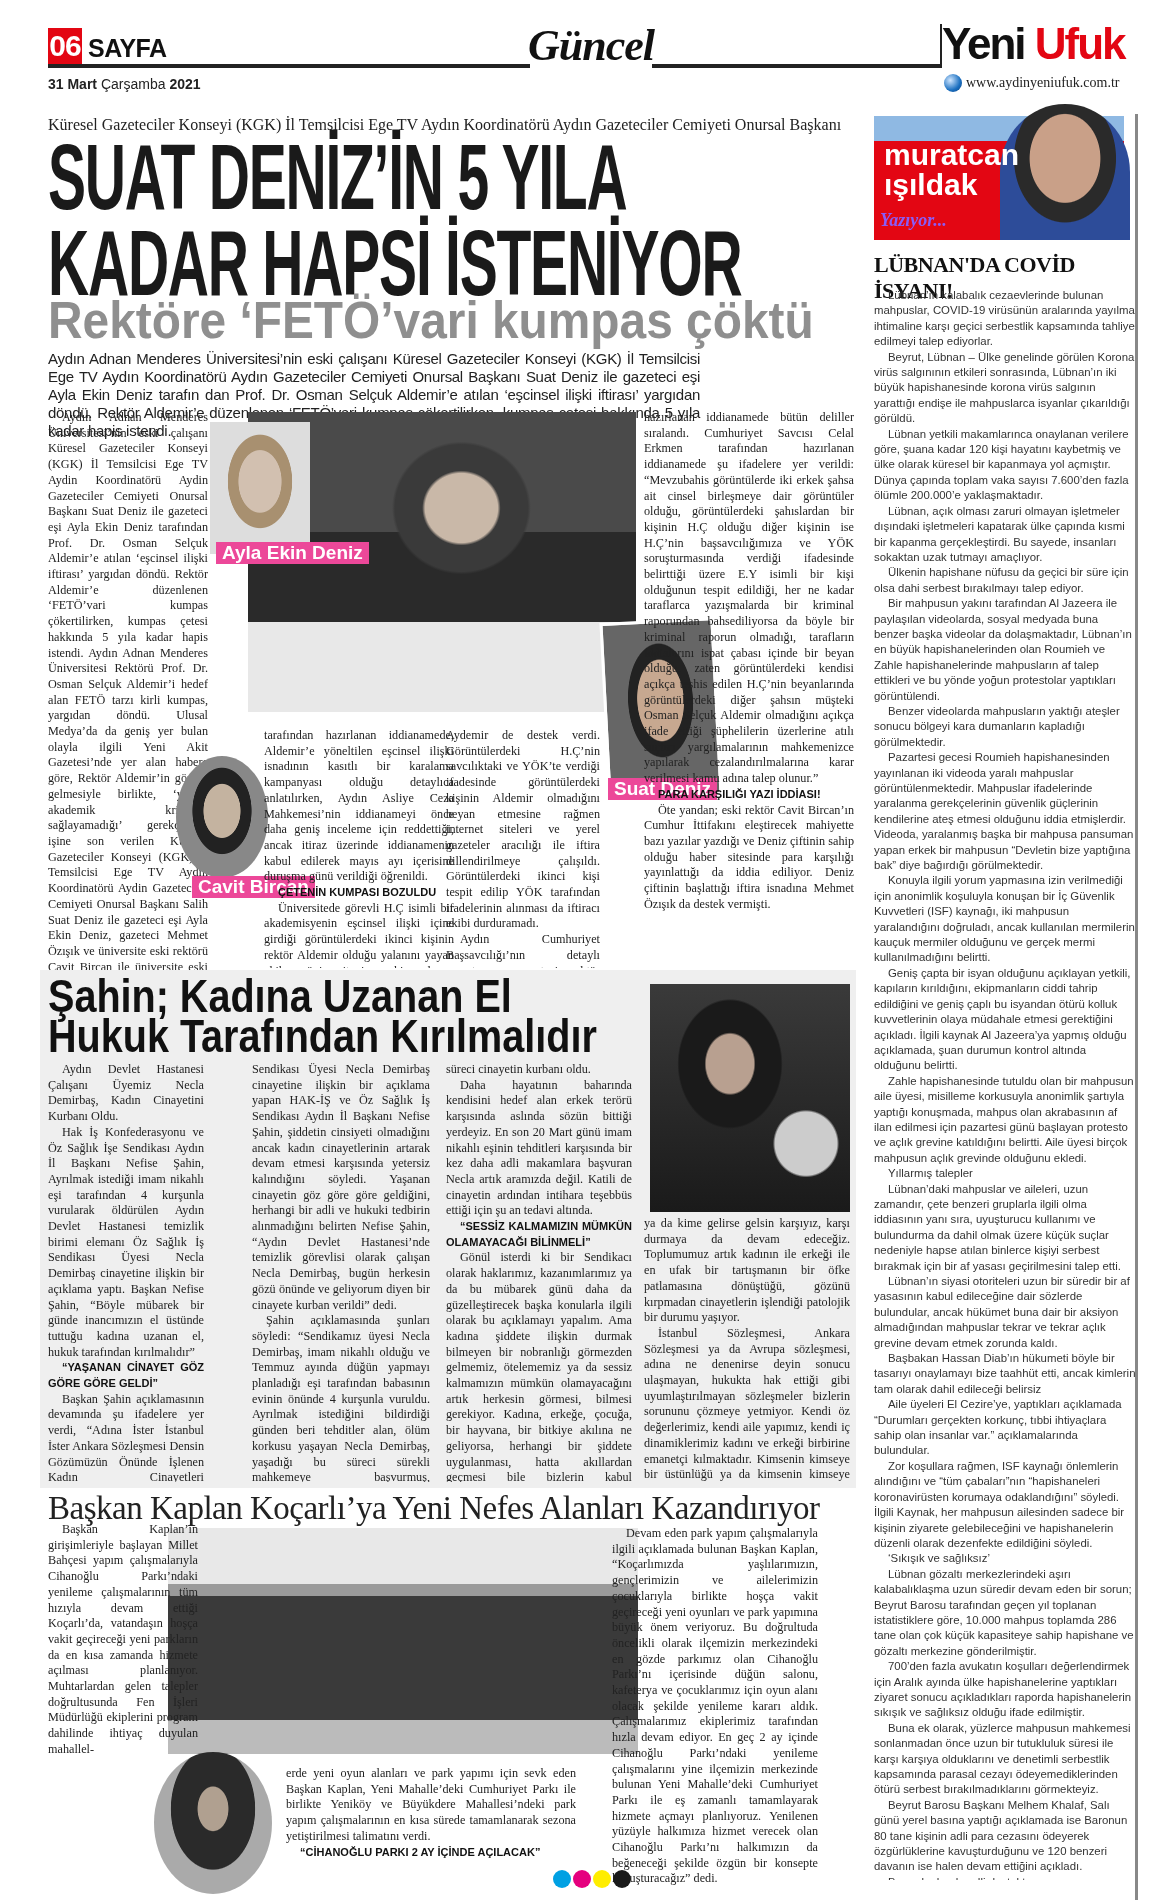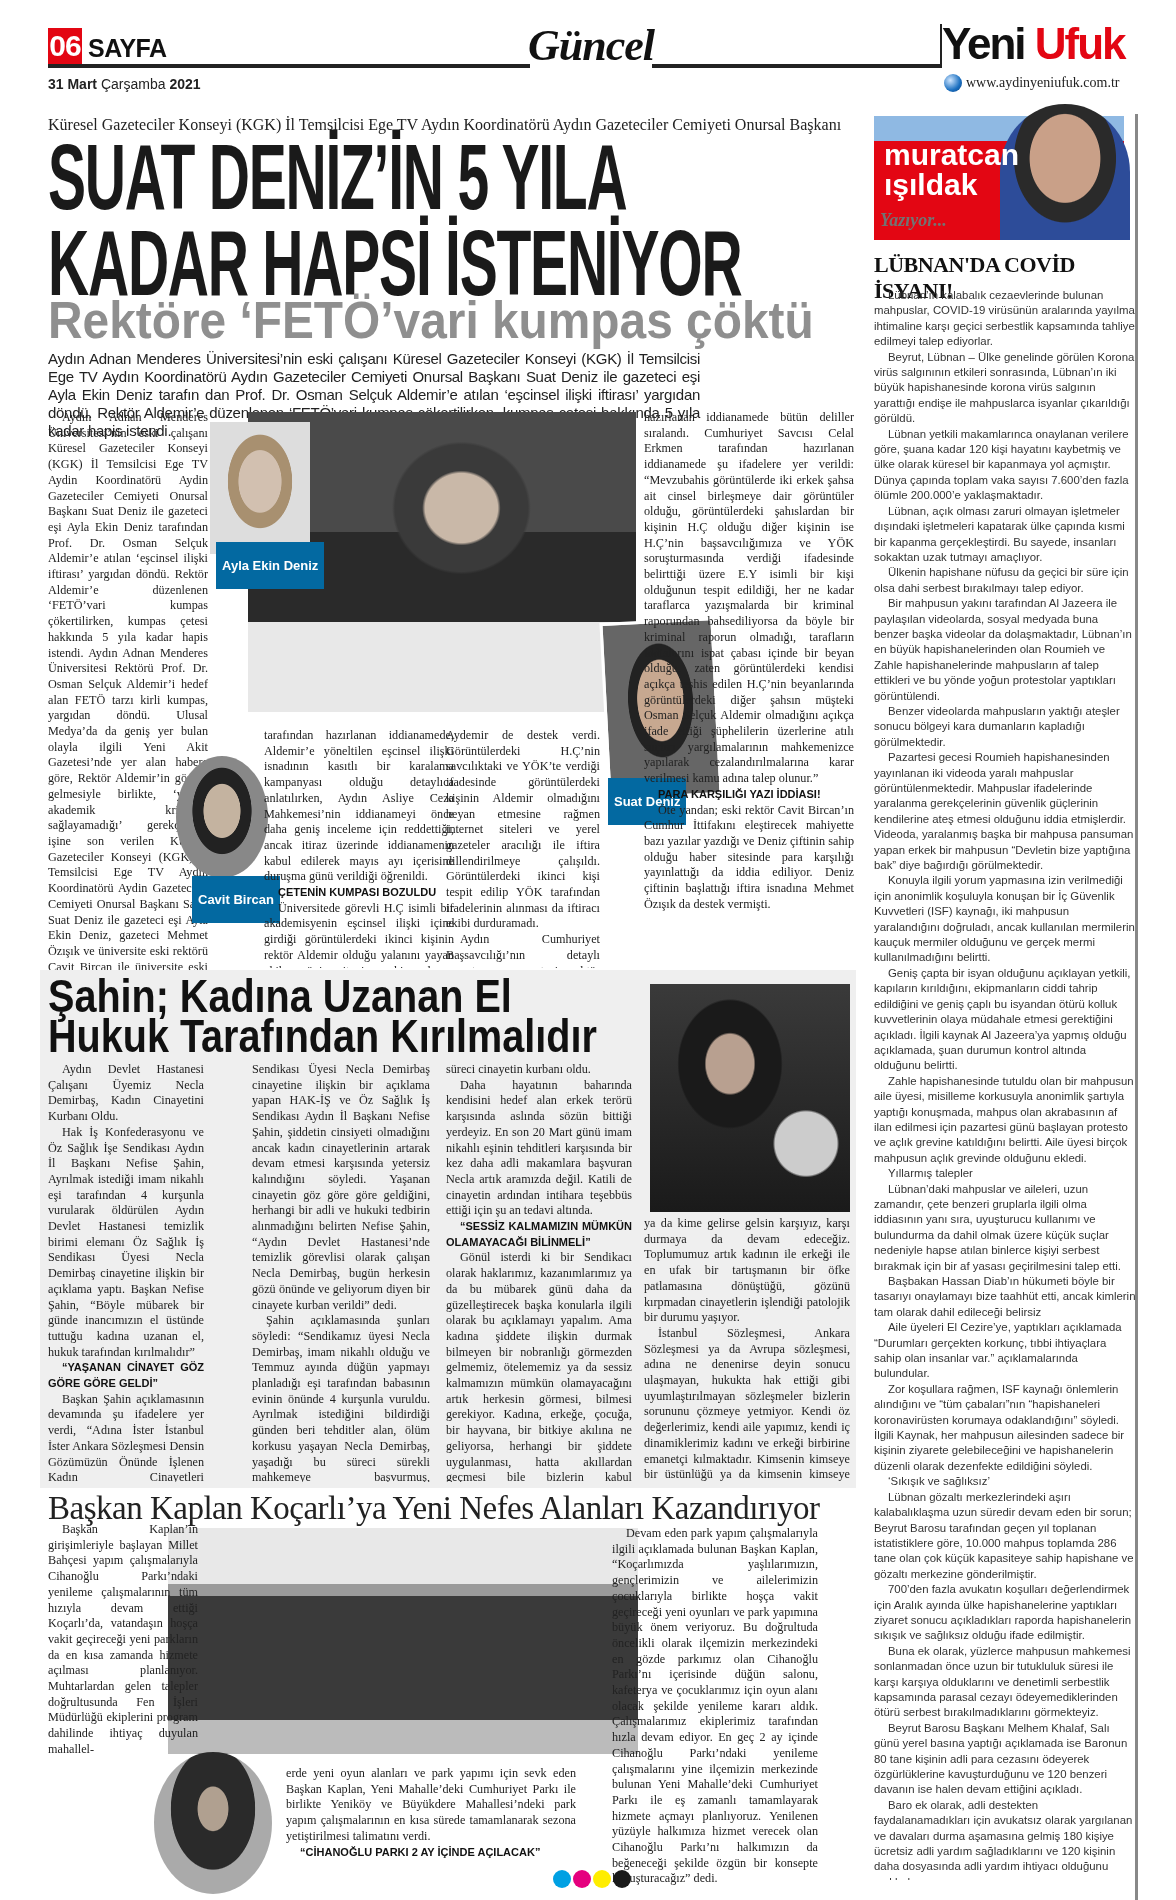--- a/index.html
+++ b/index.html
@@ -28,28 +28,28 @@
   .h1{left:48px;top:134px;font-size:92px;line-height:86px;color:#1a1a1a;letter-spacing:-2px;white-space:nowrap;transform:scaleX(0.62)}
   .h1b{top:220px}
   .h2{left:48px;top:294px;font-size:52px;line-height:52px;color:#8f8f8f;white-space:nowrap;transform:scaleX(0.92)}
   .lead{left:48px;top:350px;width:652px;font-size:15px;line-height:18px;color:#222;text-align:justify;font-family:"Liberation Sans",sans-serif;letter-spacing:-0.3px}
 
   .col{font-size:12.2px;line-height:15.7px;color:#222;text-align:justify}
   .col p{text-indent:14px}
   .col .sub{font-family:"Liberation Sans",sans-serif;font-weight:bold;font-size:11px;text-indent:14px;color:#111}
 
   .photo{background:#777;overflow:hidden}
-  .caption{position:absolute;background:#0369a1;color:#fff;font-family:"Liberation Sans",sans-serif;font-weight:bold;font-size:13px;padding:16px 6px}
+  .caption{position:absolute;background:#ec4899;color:#fff;font-family:"Liberation Sans",sans-serif;font-weight:bold;font-size:19px;padding:0 6px}
 
   
   .op-frame{left:866px;top:114px;width:272px;height:1790px;border-right:3px solid #888}
   .op-photo{left:874px;top:116px;width:250px;height:124px;background:linear-gradient(#8fb9e3 0 20%,#e30613 20% 100%);overflow:hidden}
   .op-face{left:1000px;top:104px;width:130px;height:136px;border-radius:50% 50% 0 0;background:radial-gradient(ellipse at 50% 40%,#c9a088 0 38%,#2a2a2a 39% 55%,#2d4c99 56%)}
   .op-name{left:884px;top:140px;color:#fff;font-family:"Liberation Sans",sans-serif;font-weight:bold;font-size:30px;line-height:30px}
-  .op-yaz{left:880px;top:210px;color:#737373;font-family:"Liberation Serif",serif;font-style:italic;font-weight:bold;font-size:18px}
+  .op-yaz{left:880px;top:210px;color:#8b5cf6;font-family:"Liberation Serif",serif;font-style:italic;font-weight:bold;font-size:18px}
   .op-title{left:874px;top:252px;width:262px;text-align:left;font-family:"Liberation Serif",serif;font-weight:bold;font-size:22px;color:#111;letter-spacing:-0.5px}
   .op-body{left:874px;top:288px;width:262px;font-family:"Liberation Sans",sans-serif;font-size:11.4px;line-height:15.4px;color:#333}
   .op-body p{text-indent:14px}
 
   
   .box2{left:40px;top:970px;width:816px;height:518px;background:#efefef}
   .h3{left:48px;top:976px;font-size:46px;line-height:40px;color:#111;white-space:nowrap;transform:scaleX(0.86)}
 
   
   .h4{left:48px;top:1490px;font-family:"Liberation Serif",serif;font-size:33px;color:#222;white-space:nowrap;letter-spacing:-0.5px}
@@ -128,20 +128,21 @@
   <p>Lübnan, açık olması zaruri olmayan işletmeler dışındaki işletmeleri kapatarak ülke çapında kısmi bir kapanma gerçekleştirdi. Bu sayede, insanları sokaktan uzak tutmayı amaçlıyor.</p>
   <p>Ülkenin hapishane nüfusu da geçici bir süre için olsa dahi serbest bırakılmayı talep ediyor.</p>
   <p>Bir mahpusun yakını tarafından Al Jazeera ile paylaşılan videolarda, sosyal medyada buna benzer başka videolar da dolaşmaktadır, Lübnan’ın en büyük hapishanelerinden olan Roumieh ve Zahle hapishanelerinde mahpusların af talep ettikleri ve bu yönde yoğun protestolar yaptıkları görüntülendi.</p>
   <p>Benzer videolarda mahpusların yaktığı ateşler sonucu bölgeyi kara dumanların kapladığı görülmektedir.</p>
   <p>Pazartesi gecesi Roumieh hapishanesinden yayınlanan iki videoda yaralı mahpuslar görüntülenmektedir. Mahpuslar ifadelerinde yaralanma gerekçelerinin güvenlik güçlerinin kendilerine ateş etmesi olduğunu iddia etmişlerdir. Videoda, yaralanmış başka bir mahpusa pansuman yapan erkek bir mahpusun “Devletin bize yaptığına bak” diye bağırdığı görülmektedir.</p>
   <p>Konuyla ilgili yorum yapmasına izin verilmediği için anonimlik koşuluyla konuşan bir İç Güvenlik Kuvvetleri (ISF) kaynağı, iki mahpusun yaralandığını doğruladı, ancak kullanılan mermilerin kauçuk mermiler olduğunu ve gerçek mermi kullanılmadığını belirtti.</p>
   <p>Geniş çapta bir isyan olduğunu açıklayan yetkili, kapıların kırıldığını, ekipmanların ciddi tahrip edildiğini ve geniş çaplı bu isyandan ötürü kolluk kuvvetlerinin olaya müdahale etmesi gerektiğini açıkladı. İlgili kaynak Al Jazeera’ya yapmış olduğu açıklamada, şuan durumun kontrol altında olduğunu belirtti.</p>
   <p>Zahle hapishanesinde tutuldu olan bir mahpusun aile üyesi, misilleme korkusuyla anonimlik şartıyla yaptığı konuşmada, mahpus olan akrabasının af ilan edilmesi için pazartesi günü başlayan protesto ve açlık grevine katıldığını belirtti. Aile üyesi birçok mahpusun açlık grevinde olduğunu ekledi.</p>
   <p>Yıllarmış talepler</p>
   <p>Lübnan’daki mahpuslar ve aileleri, uzun zamandır, çete benzeri gruplarla ilgili olma iddiasının yanı sıra, uyuşturucu kullanımı ve bulundurma da dahil olmak üzere küçük suçlar nedeniyle hapse atılan binlerce kişiyi serbest bırakmak için bir af yasası geçirilmesini talep etti.</p>
+  <p>Lübnan’ın siyasi otoriteleri uzun bir süredir bir af yasasının kabul edileceğine dair sözlerde bulundular, ancak hükümet buna dair bir aksiyon almadığından mahpuslar tekrar ve tekrar açlık grevine devam etmek zorunda kaldı.</p>
   <p>Başbakan Hassan Diab’ın hükumeti böyle bir tasarıyı onaylamayı bize taahhüt etti, ancak kimlerin tam olarak dahil edileceği belirsiz</p>
   <p>Aile üyeleri El Cezire’ye, yaptıkları açıklamada “Durumları gerçekten korkunç, tıbbi ihtiyaçlara sahip olan insanlar var.” açıklamalarında bulundular.</p>
   <p>Zor koşullara rağmen, ISF kaynağı önlemlerin alındığını ve “tüm çabaları”nın “hapishaneleri koronavirüsten korumaya odaklandığını” söyledi. İlgili Kaynak, her mahpusun ailesinden sadece bir kişinin ziyarete gelebileceğini ve hapishanelerin düzenli olarak dezenfekte edildiğini söyledi.</p>
   <p>‘Sıkışık ve sağlıksız’</p>
   <p>Lübnan gözaltı merkezlerindeki aşırı kalabalıklaşma uzun süredir devam eden bir sorun; Beyrut Barosu tarafından geçen yıl toplanan istatistiklere göre, 10.000 mahpus toplamda 286 tane olan çok küçük kapasiteye sahip hapishane ve gözaltı merkezine gönderilmiştir.</p>
   <p>700’den fazla avukatın koşulları değerlendirmek için Aralık ayında ülke hapishanelerine yaptıkları ziyaret sonucu açıkladıkları raporda hapishanelerin sıkışık ve sağlıksız olduğu ifade edilmiştir.</p>
   <p>Buna ek olarak, yüzlerce mahpusun mahkemesi sonlanmadan önce uzun bir tutukluluk süresi ile karşı karşıya olduklarını ve denetimli serbestlik kapsamında parasal cezayı ödeyemediklerinden ötürü serbest bırakılmadıklarını görmekteyiz.</p>
   <p>Beyrut Barosu Başkanı Melhem Khalaf, Salı günü yerel basına yaptığı açıklamada ise Baronun 80 tane kişinin adli para cezasını ödeyerek özgürlüklerine kavuşturduğunu ve 120 benzeri davanın ise halen devam ettiğini açıkladı.</p>
   <p>Baro ek olarak, adli destekten faydalanamadıkları için avukatsız olarak yargılanan ve davaları durma aşamasına gelmiş 180 kişiye ücretsiz adli yardım sağladıklarını ve 120 kişinin daha dosyasında adli yardım ihtiyacı olduğunu açıkladı.</p>
 </div>

